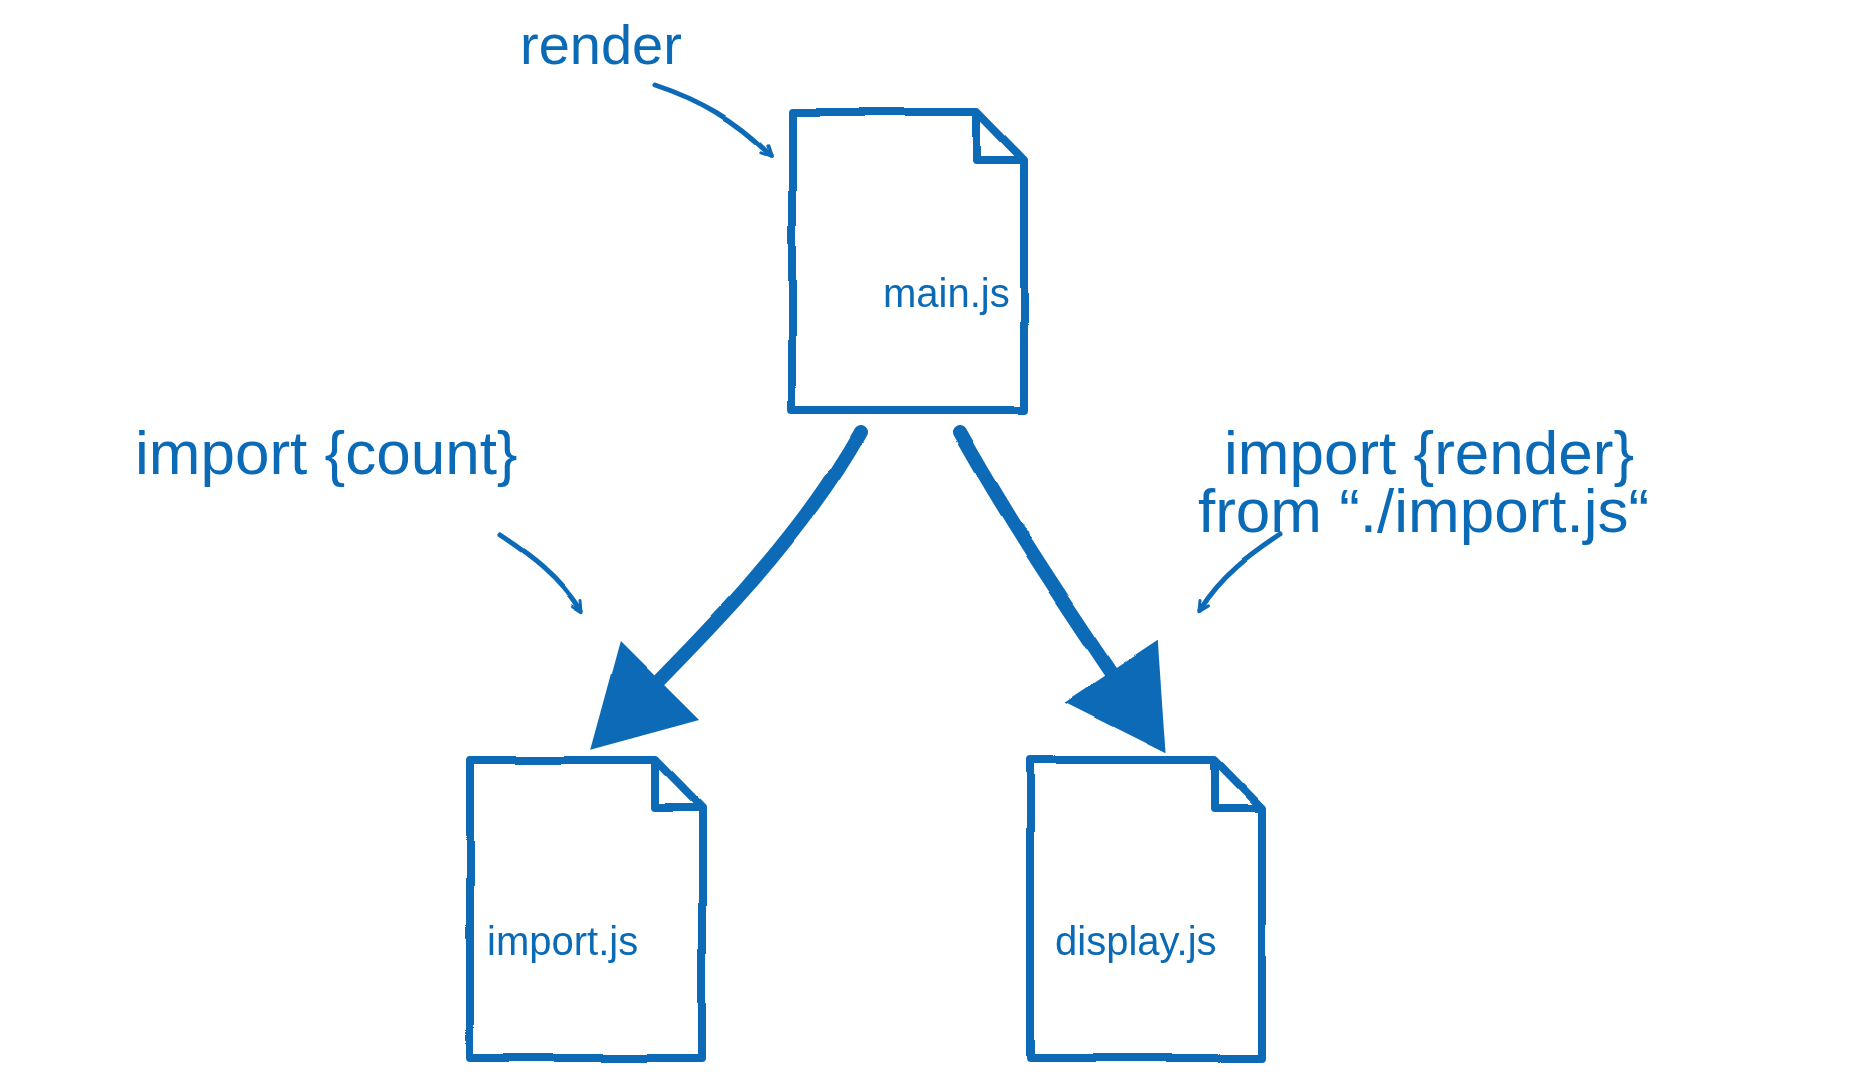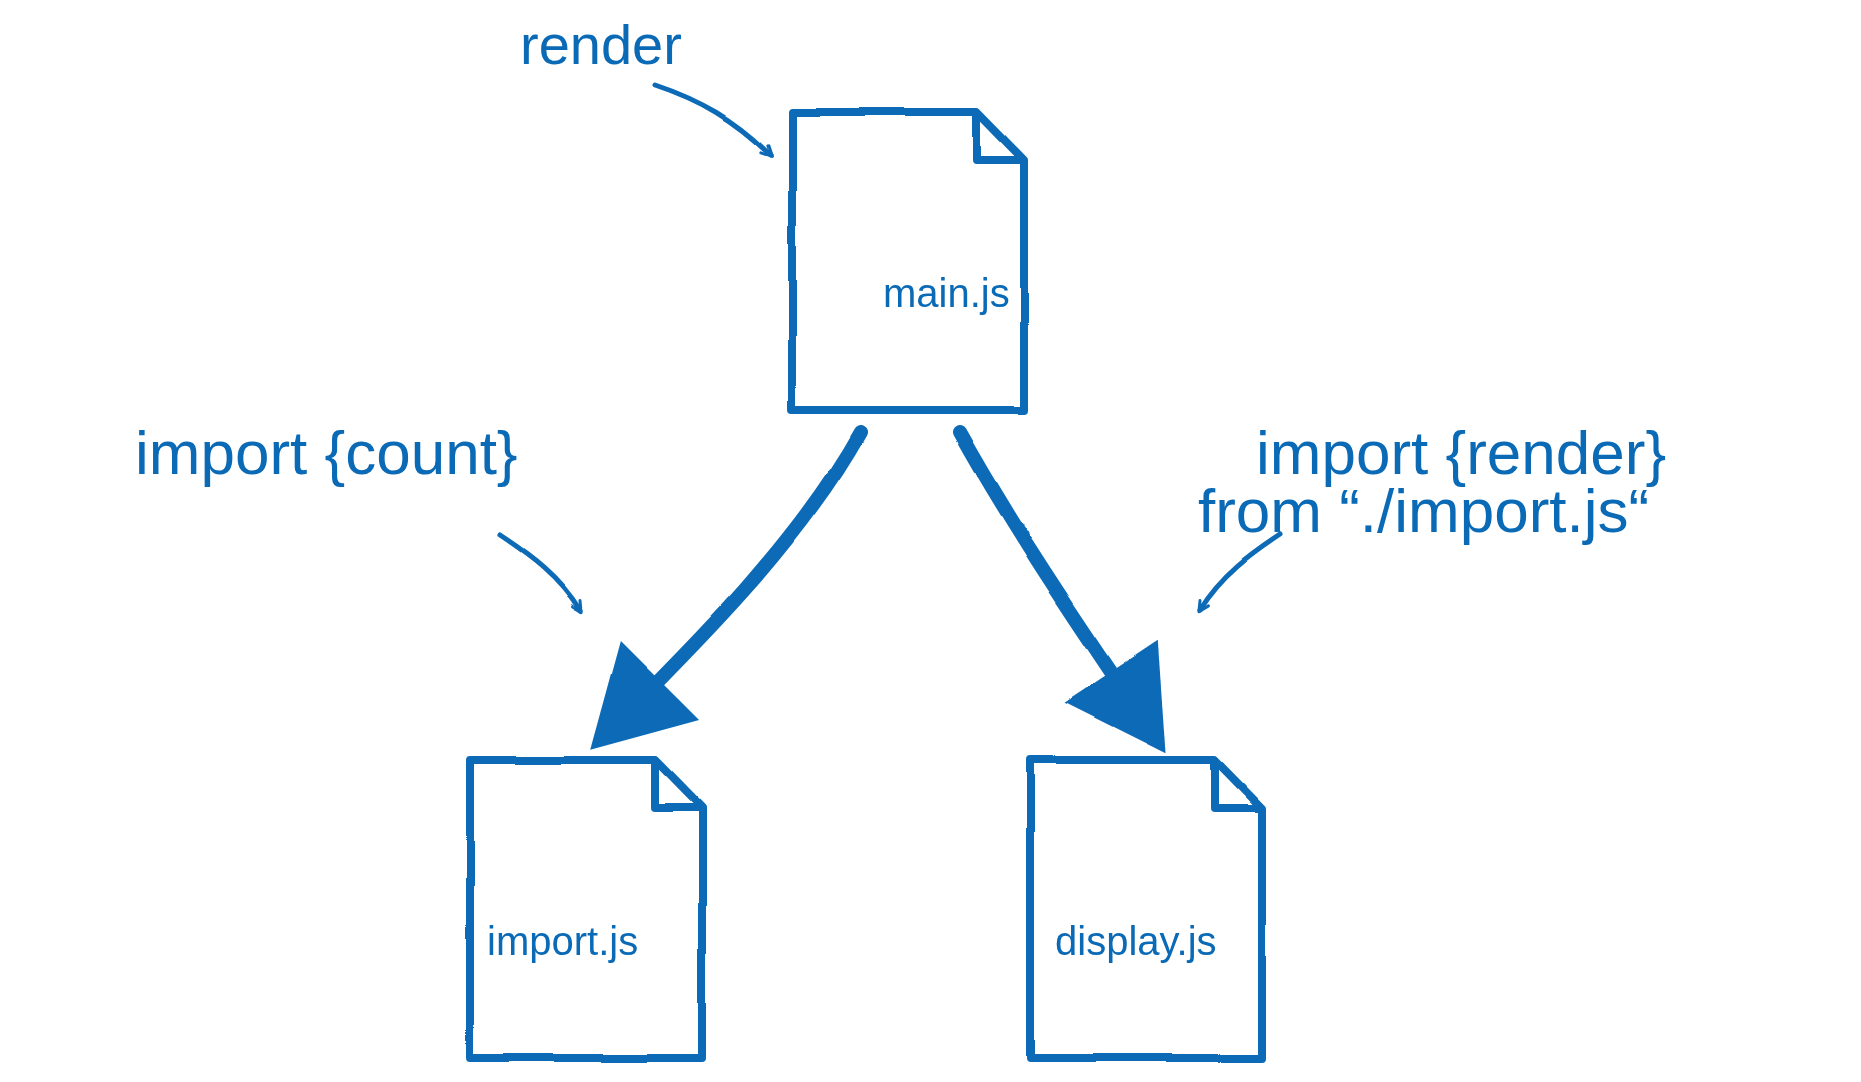--- a/index.html
+++ b/index.html
@@ -86,16 +86,16 @@
   <div class="label big" style="left:520px; top:10px;">render</div>
 
   <div class="label file" style="left:835px; top:268px;margin-left:48px;">main.js</div>
 
   <div class="label file" style="left:487px; top:916px;">import.js</div>
 
   <div class="label file" style="left:1055px; top:916px;">display.js</div>
 
   <div class="label" style="left:135px; top:414px; text-align:left;">import {count}</div>
 
-  <div class="label" style="left:1256px; top:414px; text-align:left;">import {render}</div>
+  <div class="label" style="left:1224px; top:414px; text-align:left;">import {render}</div>
   <div class="label" style="left:1198px; top:472px; text-align:left;">from “./import.js“</div>
 
 </div>
 
 </body></html>

